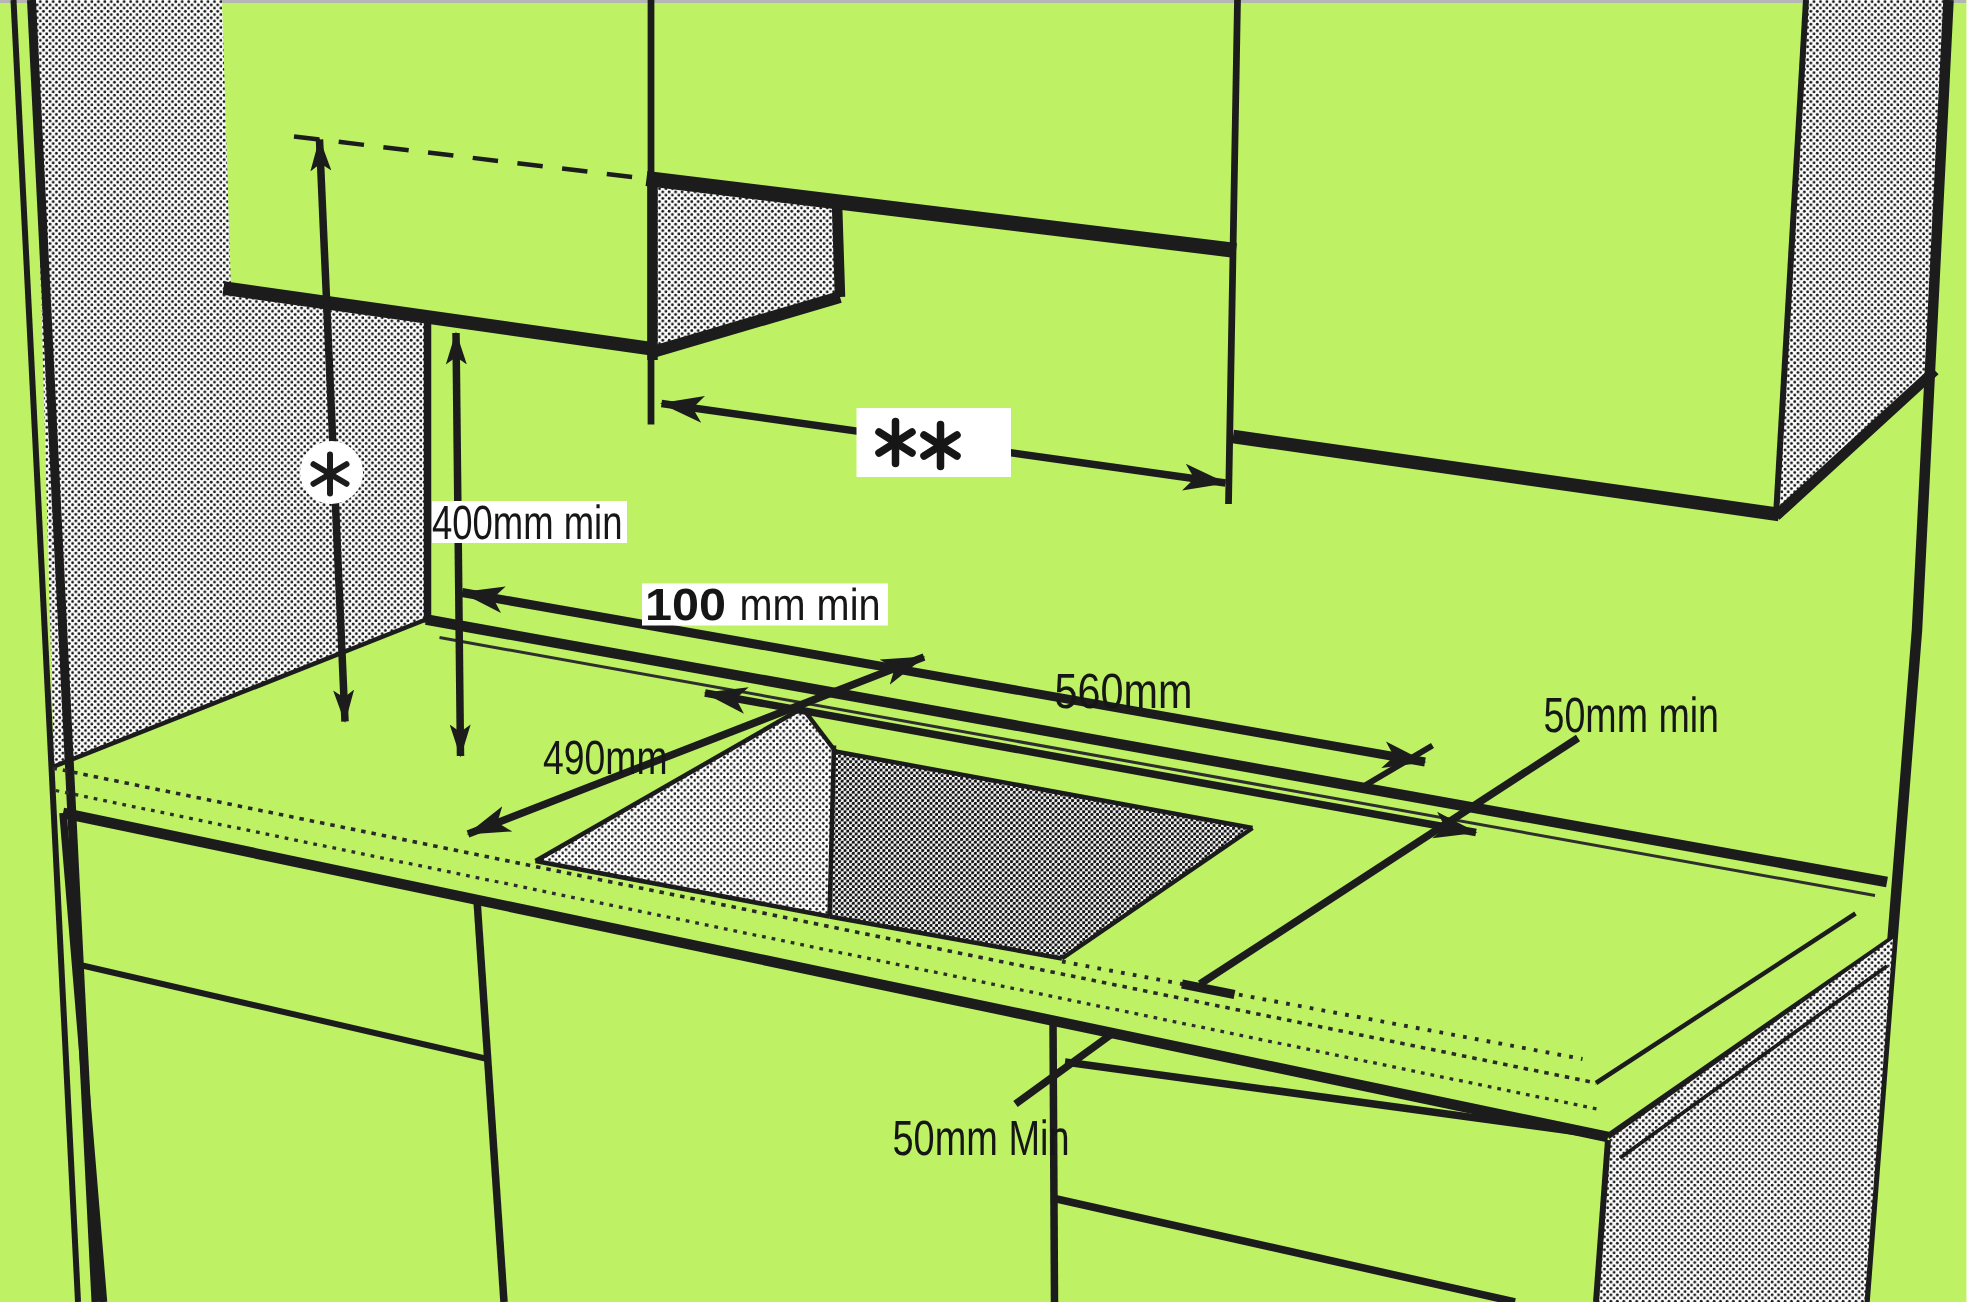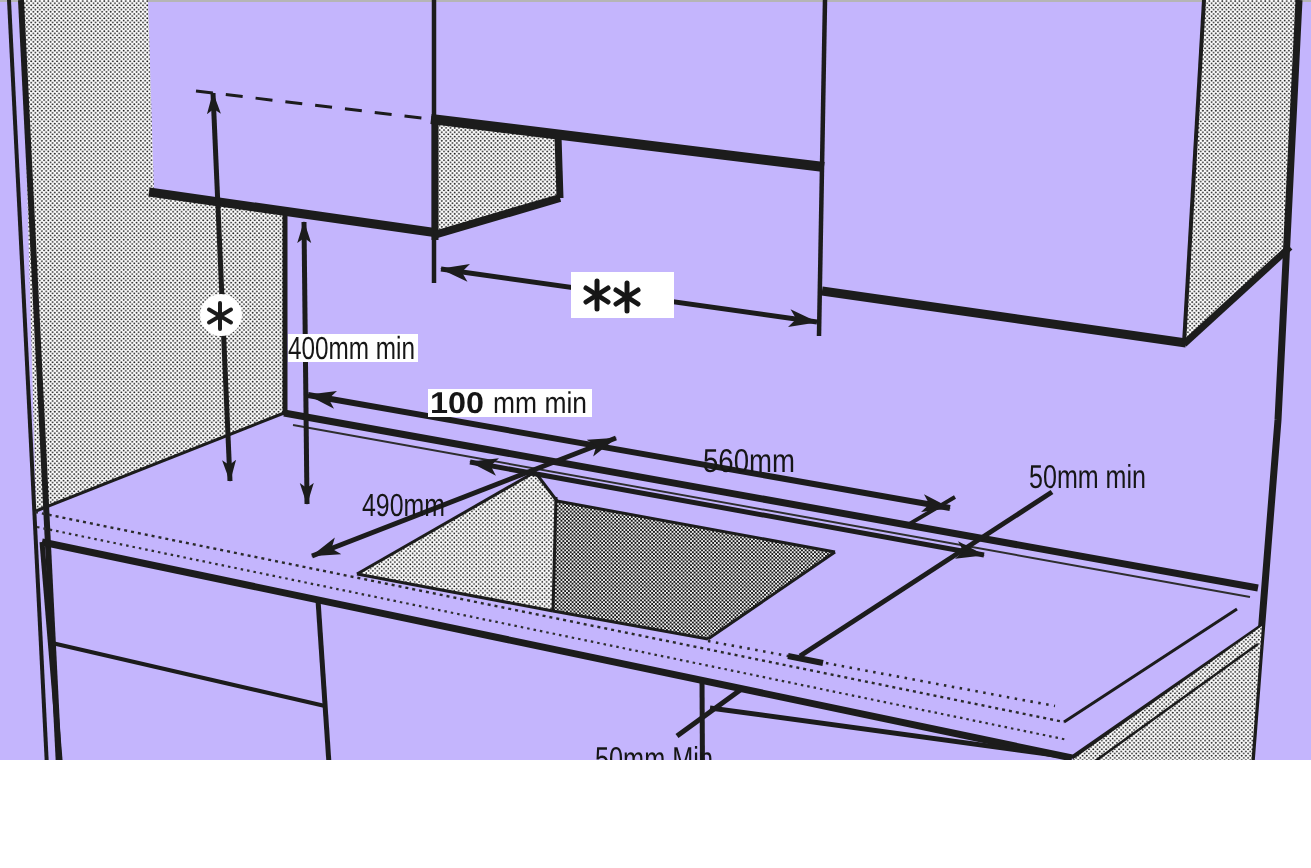--- a/index.html
+++ b/index.html
@@ -1,16 +1,16 @@
 <!DOCTYPE html>
 <html><head>
 <meta charset="utf-8">
 <style>
   html,body{margin:0;padding:0;background:#fff;}
-  .wrap{width:1311px;height:760px;position:relative;overflow:hidden;background:#c4b5fd;}
+  .wrap{width:1311px;height:868px;position:relative;overflow:hidden;background:#bef264;}
   text{font-family:"Liberation Sans",sans-serif;fill:#161616;-webkit-font-smoothing:antialiased;text-rendering:geometricPrecision;}
 </style>
 </head>
 <body>
 
 <div class="wrap">
 <svg width="1311" height="868" viewBox="0 0 1311 868" xmlns="http://www.w3.org/2000/svg">
 <defs>
   <pattern id="ht38" width="4.3" height="4.3" patternUnits="userSpaceOnUse">
     <rect width="4.3" height="4.3" fill="#fff"></rect>

